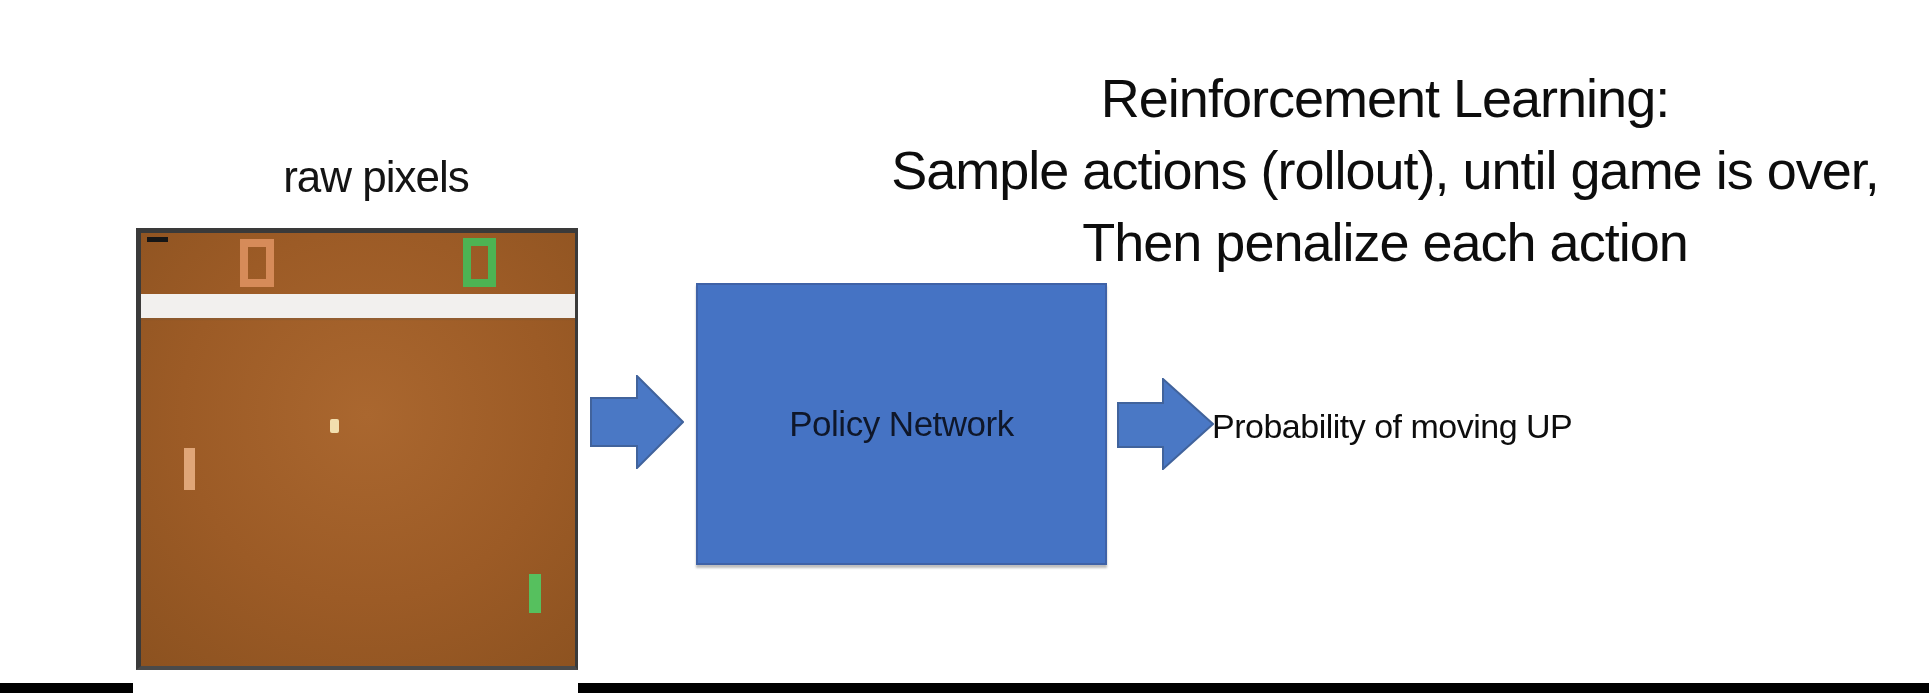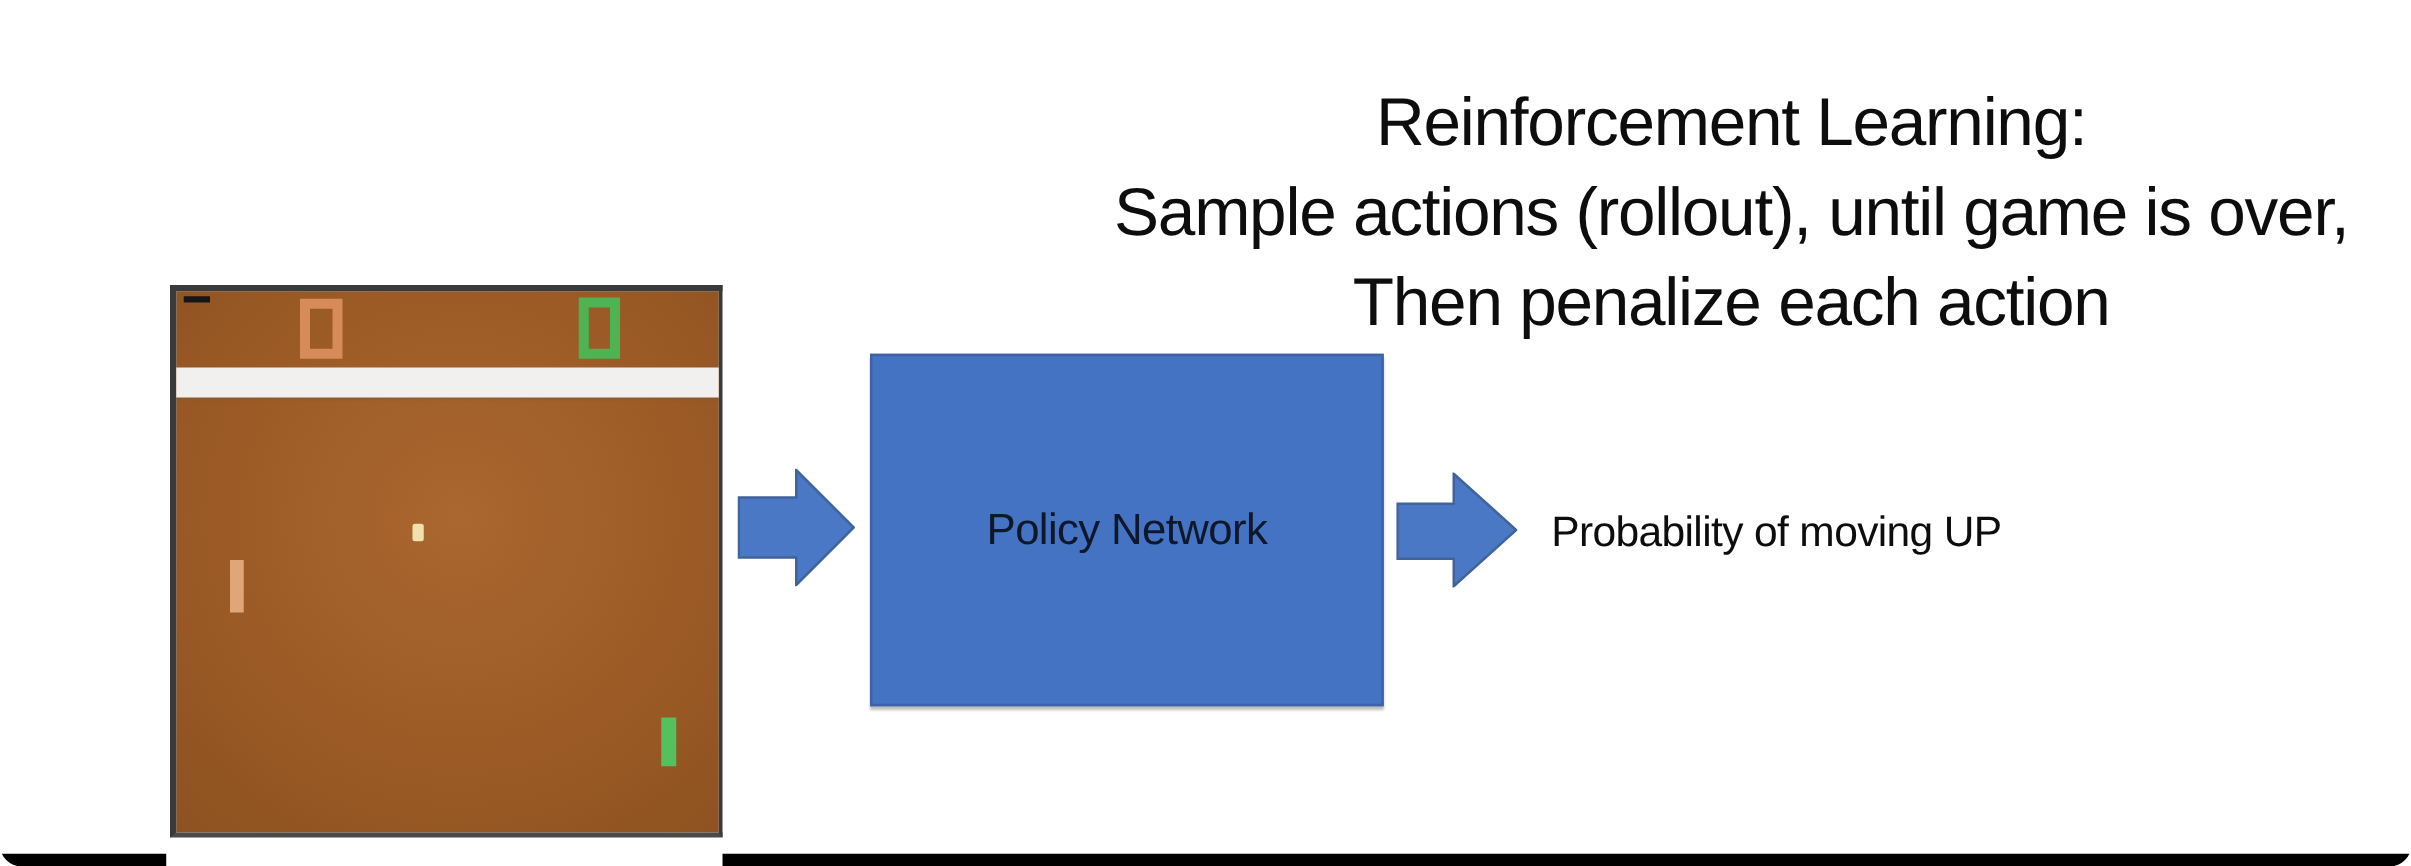--- a/index.html
+++ b/index.html
@@ -1,17 +1,17 @@
 <!DOCTYPE html>
 <html><head>
 <meta charset="utf-8">
 <style>
   html,body{margin:0;padding:0;background:#ffffff;}
   body{font-family:"Liberation Sans", sans-serif;}
-  #stage{position:relative;width:1929px;height:693px;background:#ffffff;overflow:hidden;border-radius:17px;}
+  #stage{position:relative;width:1929px;height:693px;background:#ffffff;overflow:hidden;}
 
   
   .slide-title{
     position:absolute;left:800px;top:62px;width:1170px;
     text-align:center;color:#0d0d0d;
     font-size:54px;line-height:72px;letter-spacing:-1px;font-weight:400;
     white-space:nowrap;
   }
 
   
@@ -47,35 +47,36 @@
   .arrow-in{left:590px;top:375px;}
   .arrow-out{left:1117px;top:378px;}
   .policy-box{
     position:absolute;left:696px;top:283px;width:411px;height:282px;
     box-sizing:border-box;background:#4573c4;border:2px solid #3f62a7;
     box-shadow:0 3px 2px rgba(110,110,110,0.45);
     display:flex;align-items:center;justify-content:center;z-index:3;
   }
   .policy-box-label{color:#0f172a;font-size:35px;letter-spacing:-0.5px;}
   .output-label{
-    position:absolute;left:1241px;top:404px;height:44px;line-height:44px;
+    position:absolute;left:1212px;top:404px;height:44px;line-height:44px;
     color:#0d0d0d;font-size:34px;letter-spacing:-0.5px;white-space:nowrap;
   }
 </style>
 </head>
 <body>
 
 <div id="stage">
 
   <div class="slide-title">
     <div>Reinforcement Learning:</div>
     <div>Sample actions (rollout), until game is over,</div>
     <div>Then penalize each action</div>
   </div>
 
+  <div class="raw-pixels-label">raw pixels</div>
 
   <div class="bottom-bar"></div>
   <div class="game-bottom-margin"></div>
 
   <div class="pong-frame">
     <div class="corner-mark"></div>
     <div class="score-digit score-left"></div>
     <div class="score-digit score-right"></div>
     <div class="white-band"></div>
     <div class="ball"></div>

